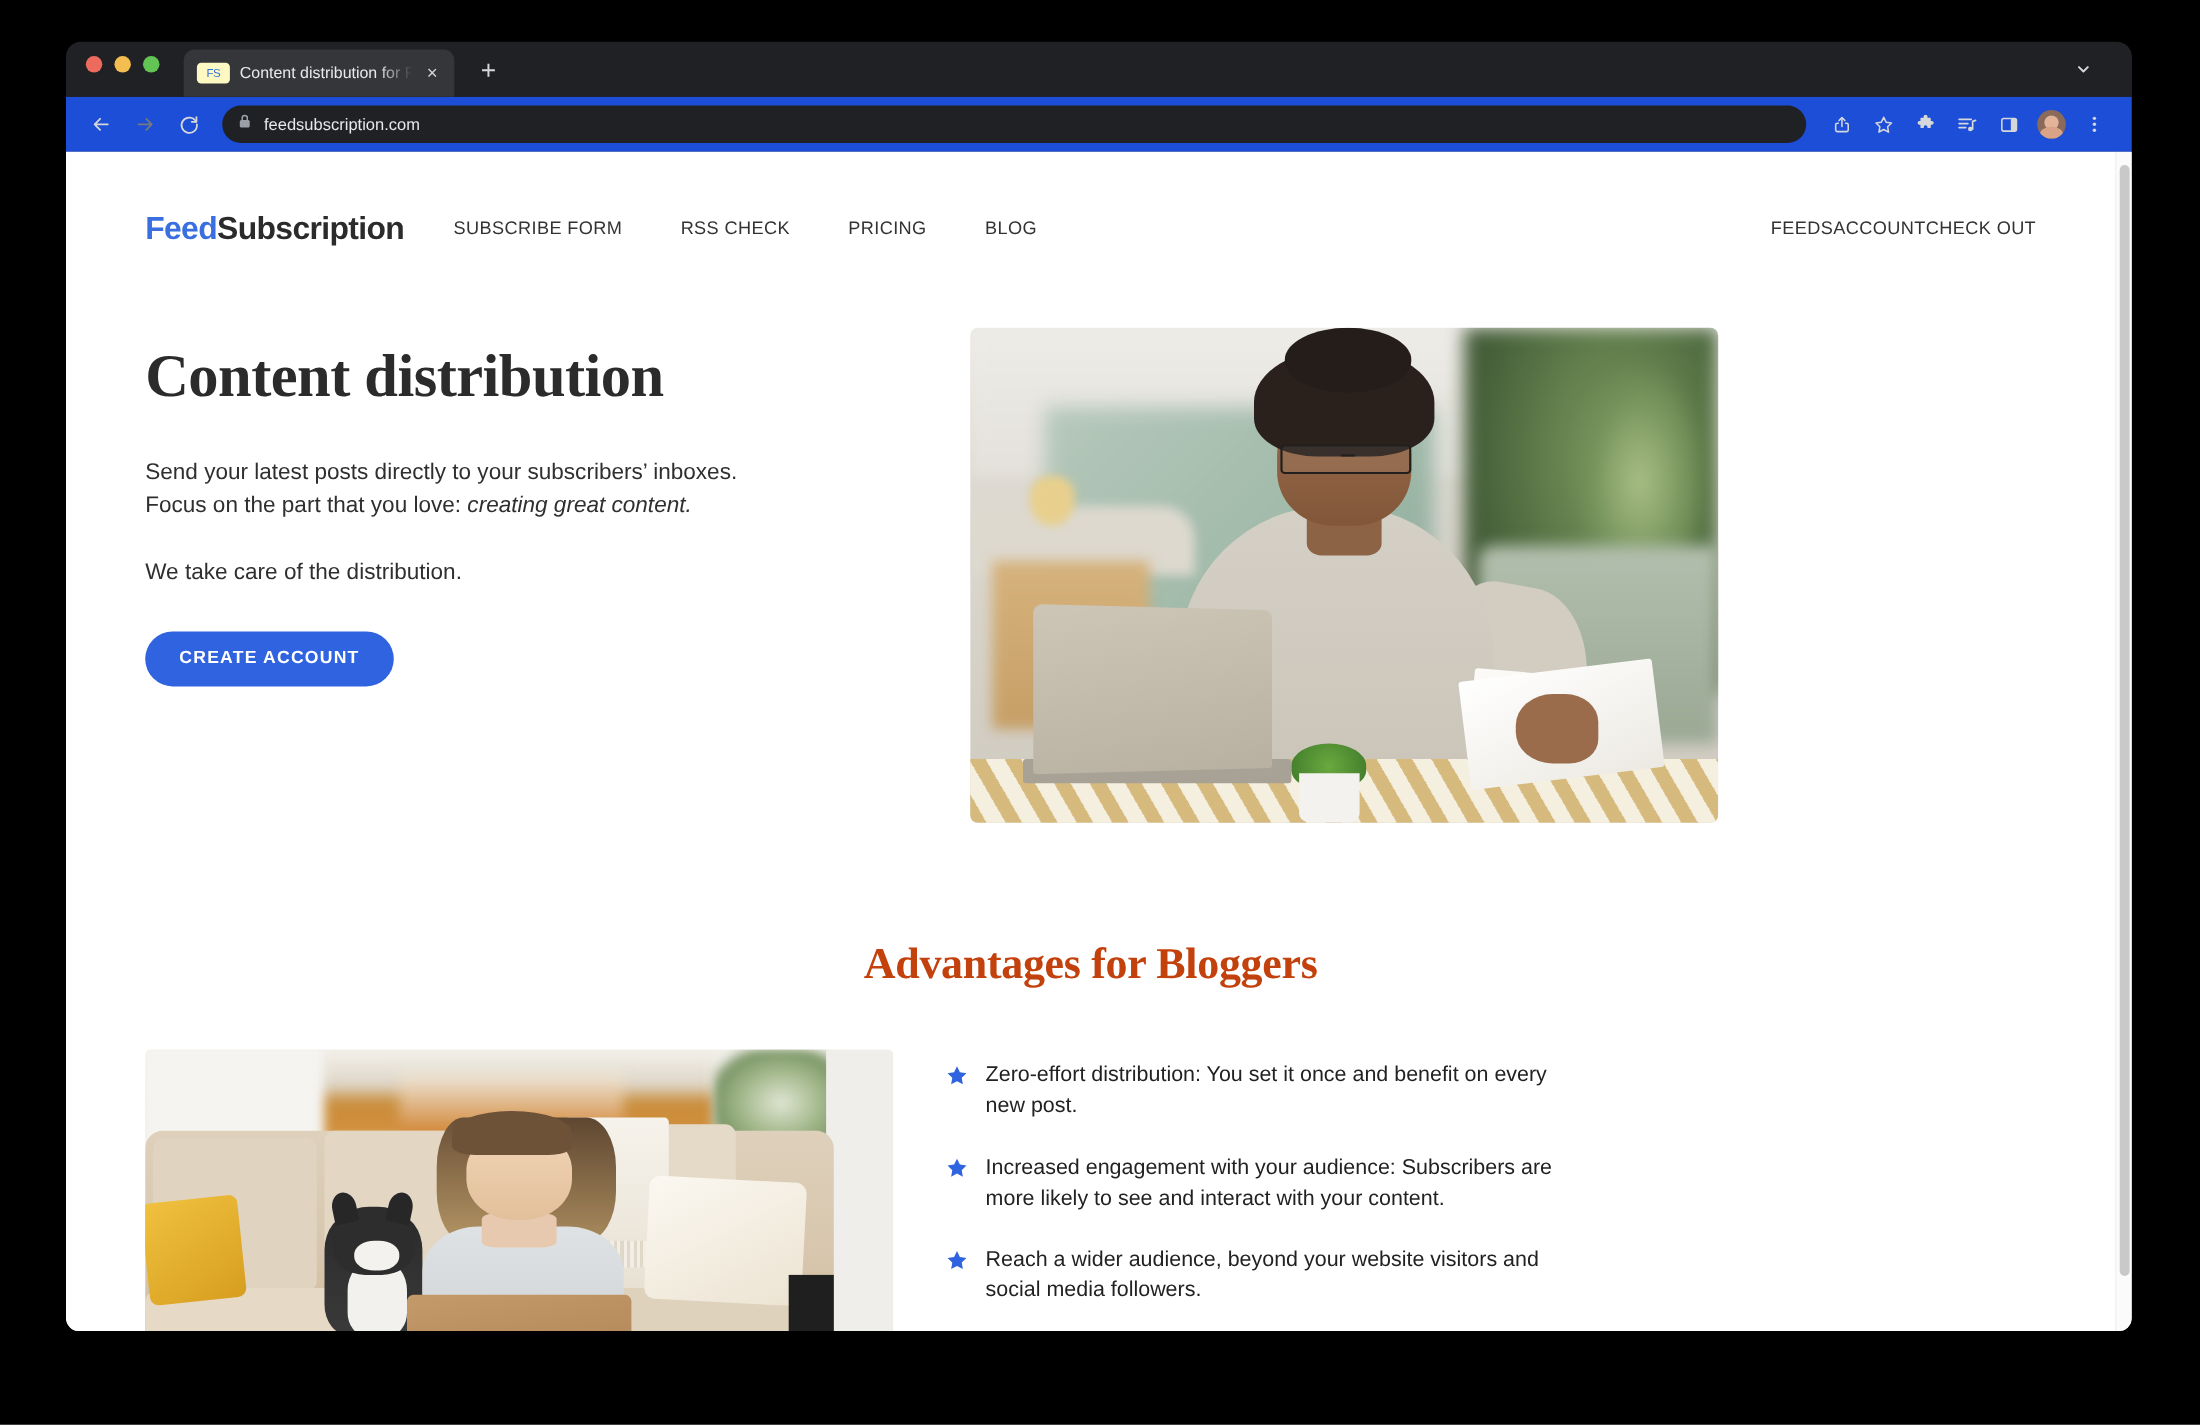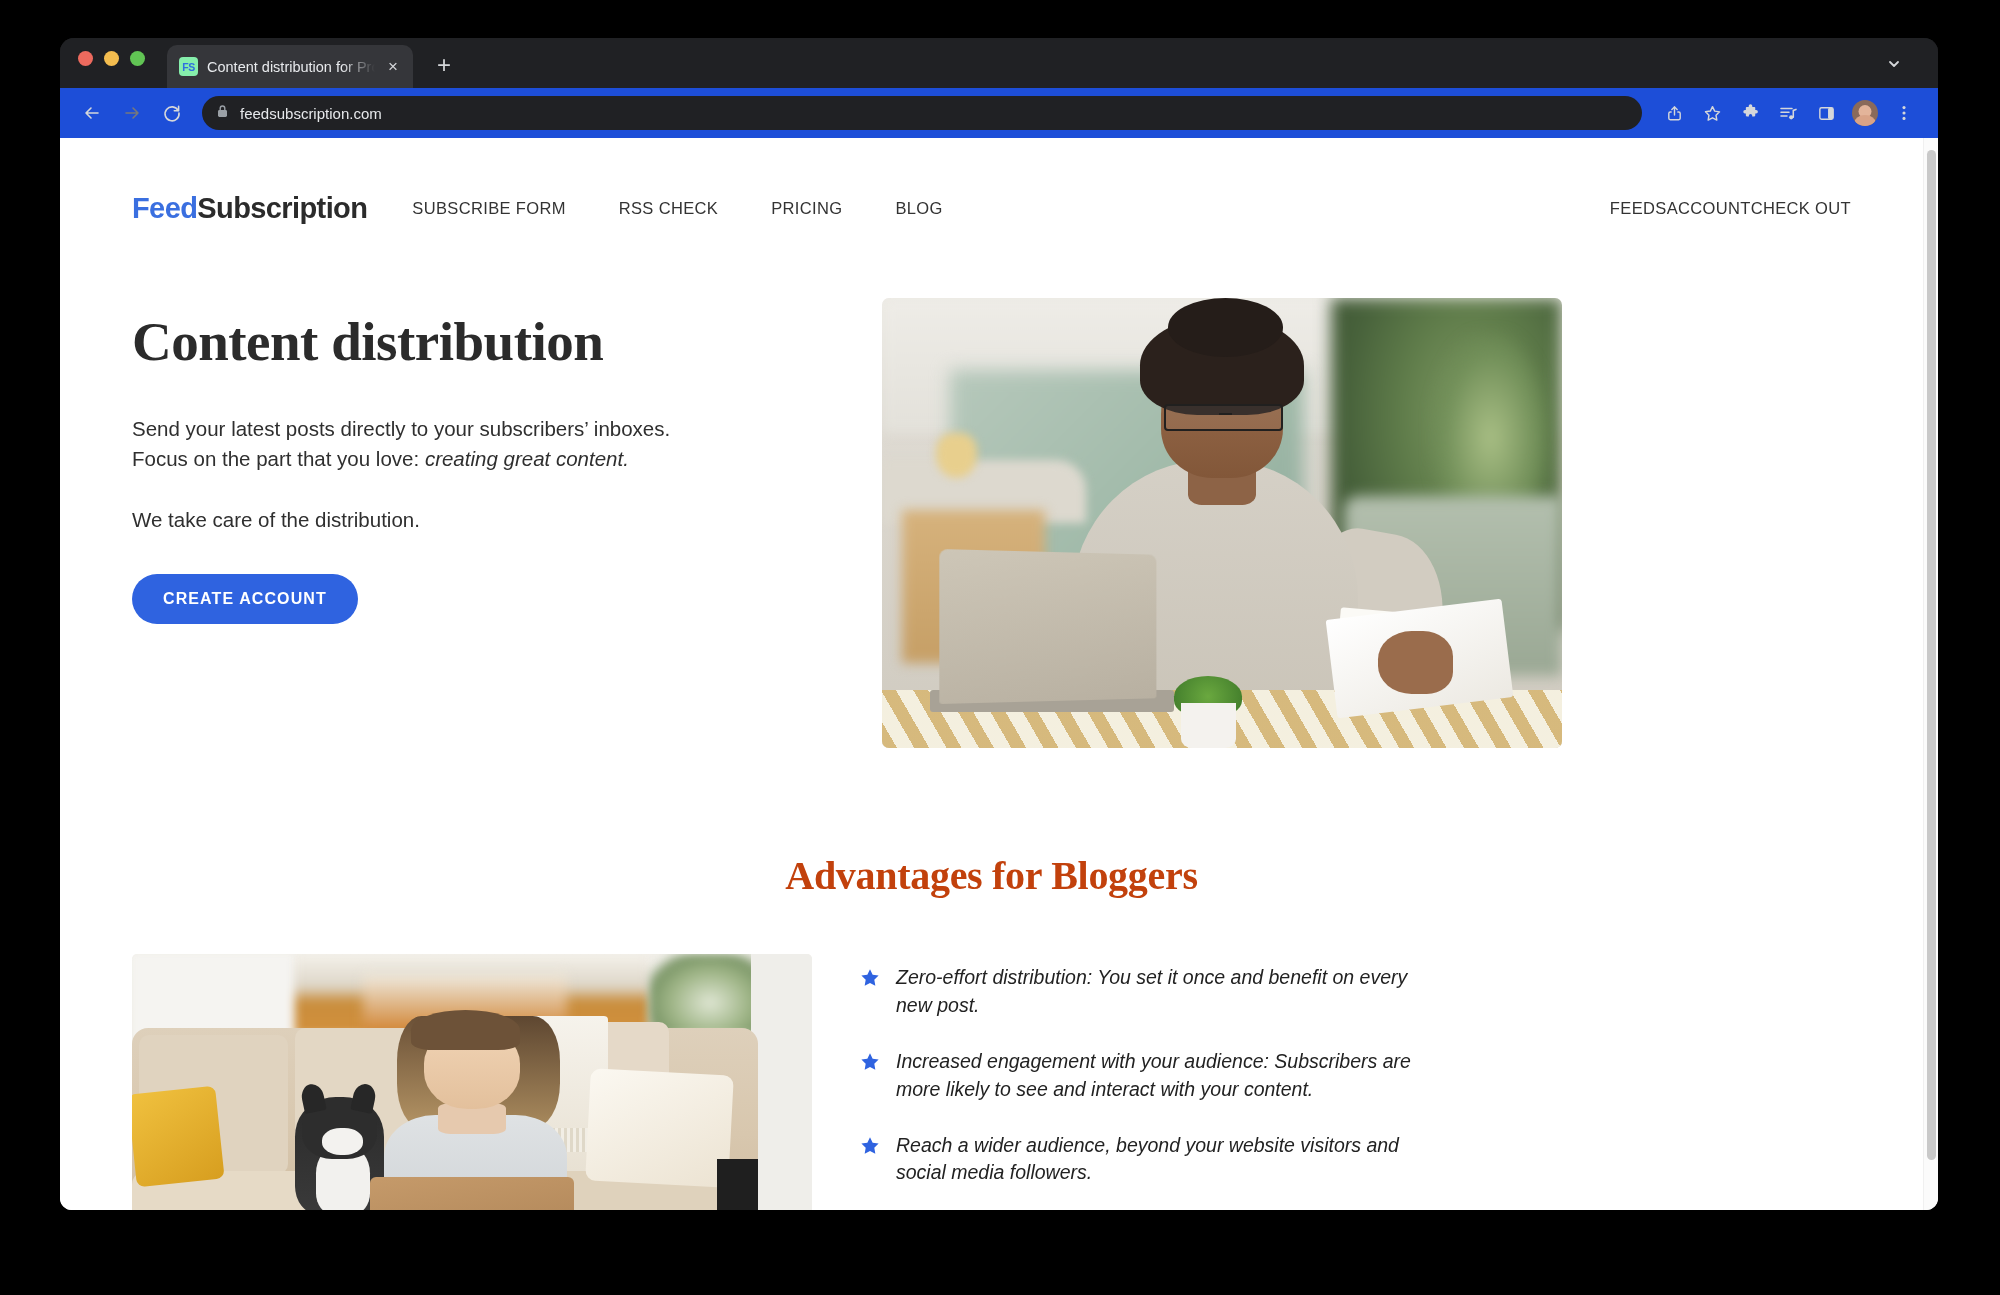--- a/index.html
+++ b/index.html
@@ -52,26 +52,26 @@
     width: 246px;
     background: #35363A;
     border-radius: 10px 10px 0 0;
     display: flex;
     align-items: center;
     padding: 0 11px 0 12px;
     gap: 9px;
     position: relative;
   }
   .favicon {
-    width: 19px; height: 19px;
+    width: 30px; height: 19px;
     border-radius: 4px;
-    background: #86efac;
+    background: #fef9c3;
     color: #2f6fe0;
     font-size: 10.5px;
-    font-weight: bold;
+    font-weight: normal;
     letter-spacing: -0.5px;
     display: flex;
     align-items: center;
     justify-content: center;
     flex: 0 0 auto;
     font-family: "Liberation Sans", sans-serif;
   }
   .tab-title {
     color: #E8EAED;
     font-size: 14.5px;
@@ -310,21 +310,20 @@
   }
   .adv-list {
     flex: 1 1 auto;
     padding-top: 10px;
   }
   .adv-item {
     display: flex;
     gap: 16px;
     margin-bottom: 28px;
     align-items: flex-start;
-    font-style: italic;
   }
   .adv-star {
     flex: 0 0 auto;
     margin-top: 4px;
   }
   .adv-text {
     font-size: 19.5px;
     line-height: 1.43;
     color: #222222;
     max-width: 545px;

